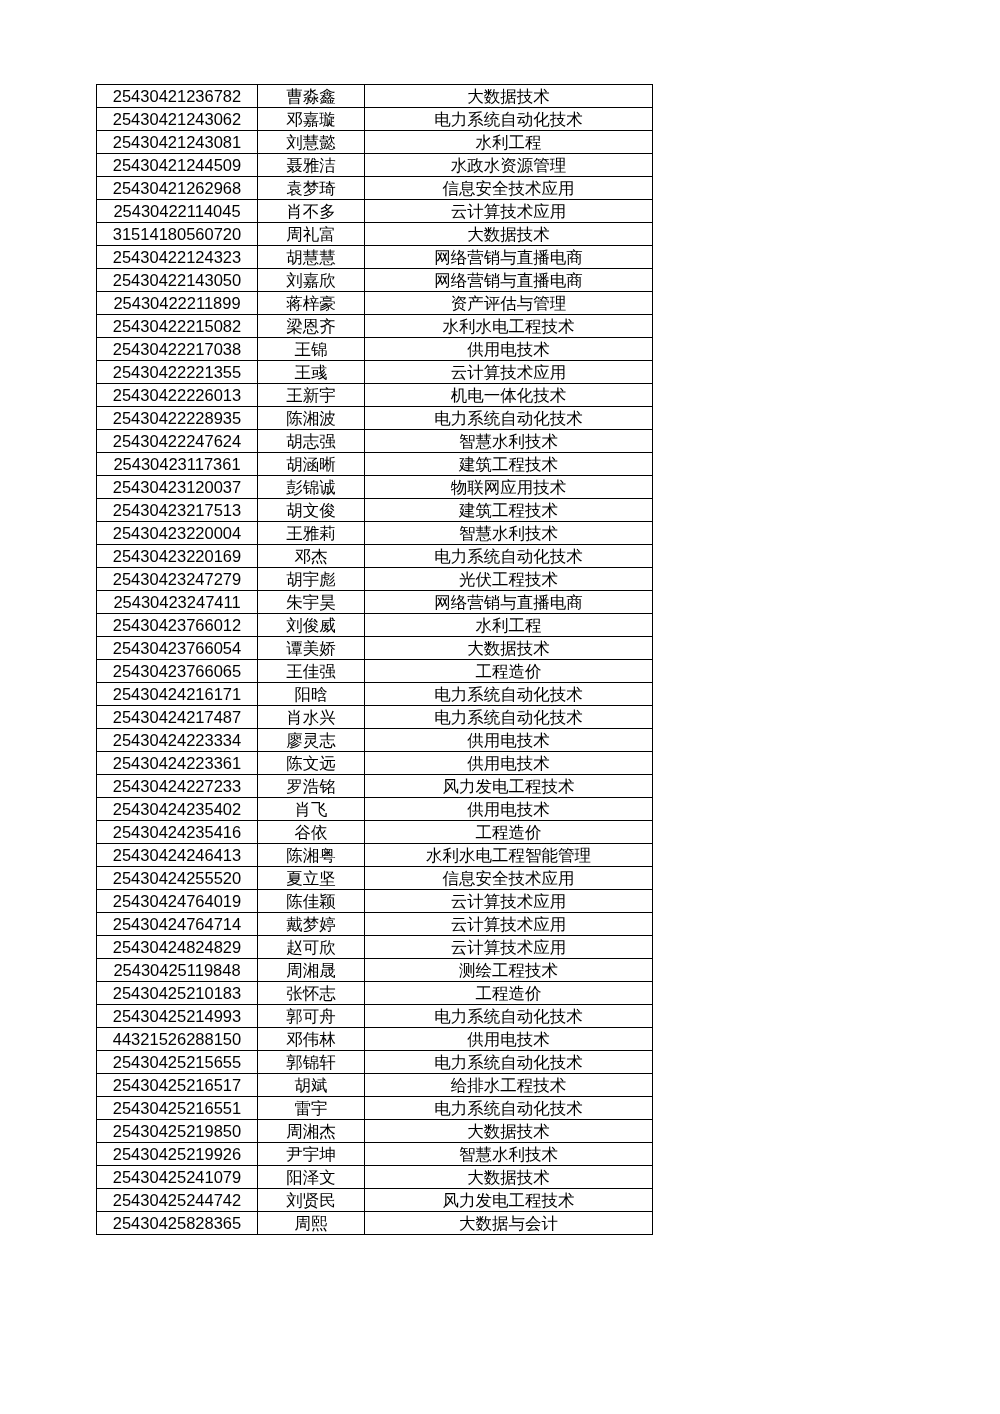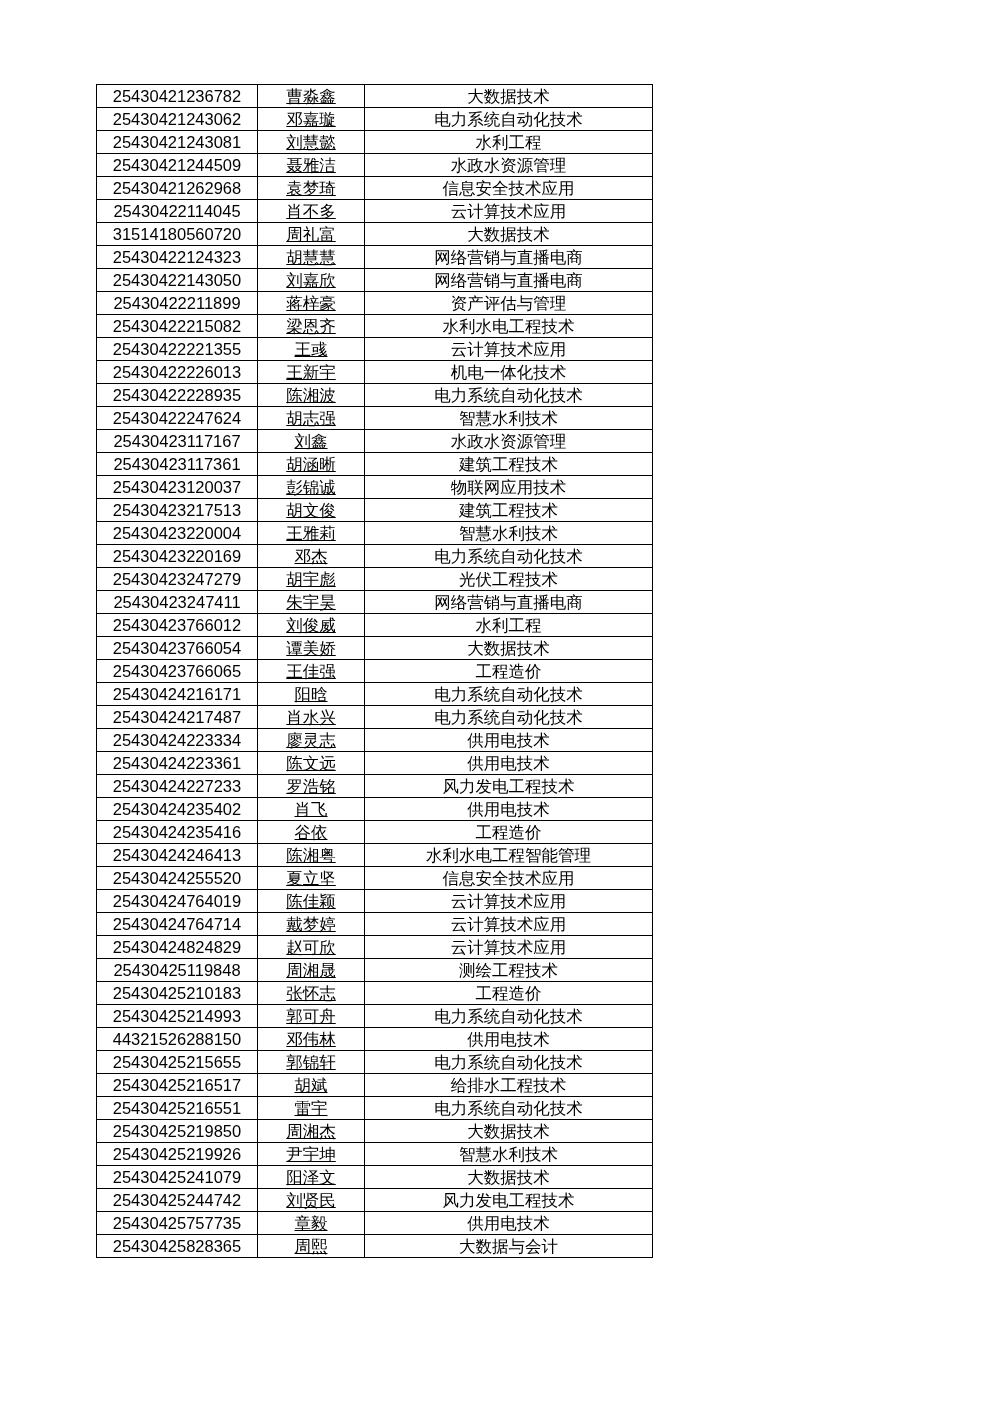--- a/index.html
+++ b/index.html
@@ -35,21 +35,20 @@
     white-space: nowrap;
     overflow: hidden;
     font-family: "Liberation Sans", sans-serif;
   }
   td.col-id {
     width: 160px;
     letter-spacing: 0px;
   }
   td.col-name {
     width: 106px;
-    text-decoration: underline;
   }
   td.col-major {
     width: 287px;
   }
 </style>
 </head>
 <body>
 
 <div class="page">
   <table class="roster">
@@ -103,45 +102,45 @@
           <td class="col-id">25430422211899</td>
           <td class="col-name">蒋梓豪</td>
           <td class="col-major">资产评估与管理</td>
         </tr>
         <tr>
           <td class="col-id">25430422215082</td>
           <td class="col-name">梁恩齐</td>
           <td class="col-major">水利水电工程技术</td>
         </tr>
         <tr>
+          <td class="col-id">25430422217038</td>
+          <td class="col-name">王锦</td>
+          <td class="col-major">供用电技术</td>
+        </tr>
+        <tr>
           <td class="col-id">25430422221355</td>
           <td class="col-name">王彧</td>
           <td class="col-major">云计算技术应用</td>
         </tr>
         <tr>
           <td class="col-id">25430422226013</td>
           <td class="col-name">王新宇</td>
           <td class="col-major">机电一体化技术</td>
         </tr>
         <tr>
           <td class="col-id">25430422228935</td>
           <td class="col-name">陈湘波</td>
           <td class="col-major">电力系统自动化技术</td>
         </tr>
         <tr>
           <td class="col-id">25430422247624</td>
           <td class="col-name">胡志强</td>
           <td class="col-major">智慧水利技术</td>
         </tr>
         <tr>
-          <td class="col-id">25430423117167</td>
-          <td class="col-name">刘鑫</td>
-          <td class="col-major">水政水资源管理</td>
-        </tr>
-        <tr>
           <td class="col-id">25430423117361</td>
           <td class="col-name">胡涵晰</td>
           <td class="col-major">建筑工程技术</td>
         </tr>
         <tr>
           <td class="col-id">25430423120037</td>
           <td class="col-name">彭锦诚</td>
           <td class="col-major">物联网应用技术</td>
         </tr>
         <tr>
@@ -291,25 +290,20 @@
         </tr>
         <tr>
           <td class="col-id">25430425241079</td>
           <td class="col-name">阳泽文</td>
           <td class="col-major">大数据技术</td>
         </tr>
         <tr>
           <td class="col-id">25430425244742</td>
           <td class="col-name">刘贤民</td>
           <td class="col-major">风力发电工程技术</td>
-        </tr>
-        <tr>
-          <td class="col-id">25430425757735</td>
-          <td class="col-name">章毅</td>
-          <td class="col-major">供用电技术</td>
         </tr>
         <tr>
           <td class="col-id">25430425828365</td>
           <td class="col-name">周熙</td>
           <td class="col-major">大数据与会计</td>
         </tr>
       </tbody>
   </table>
 </div>
 

